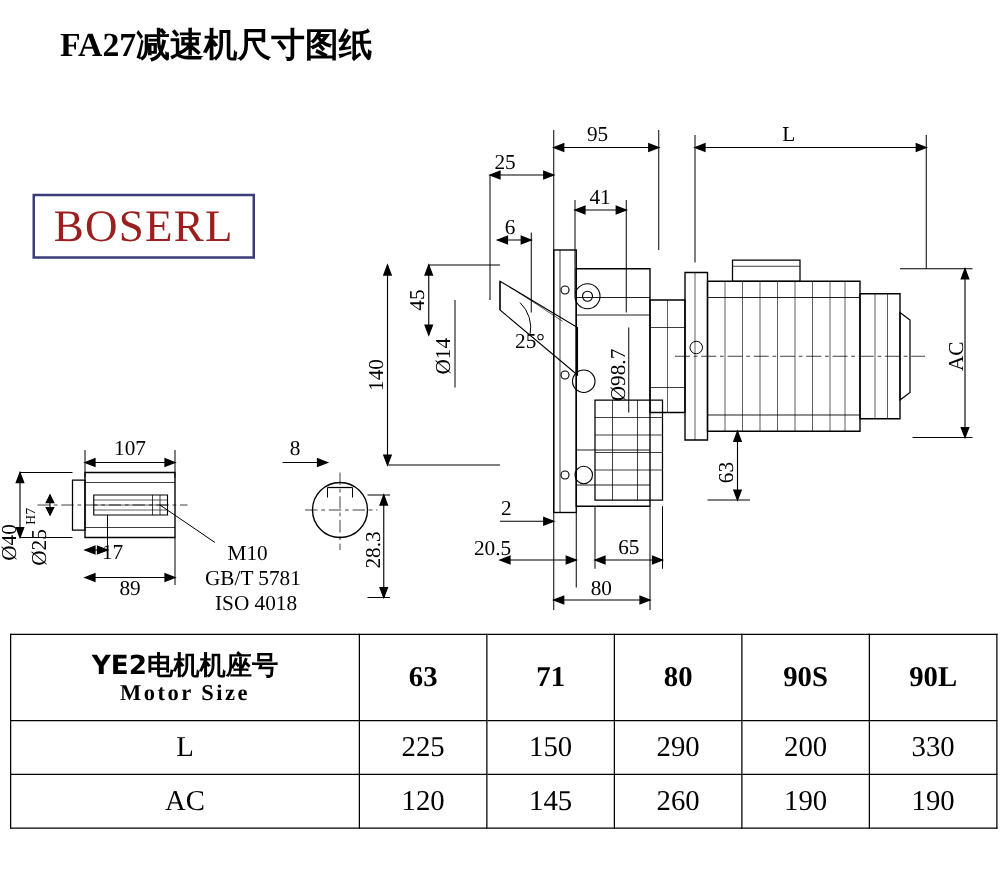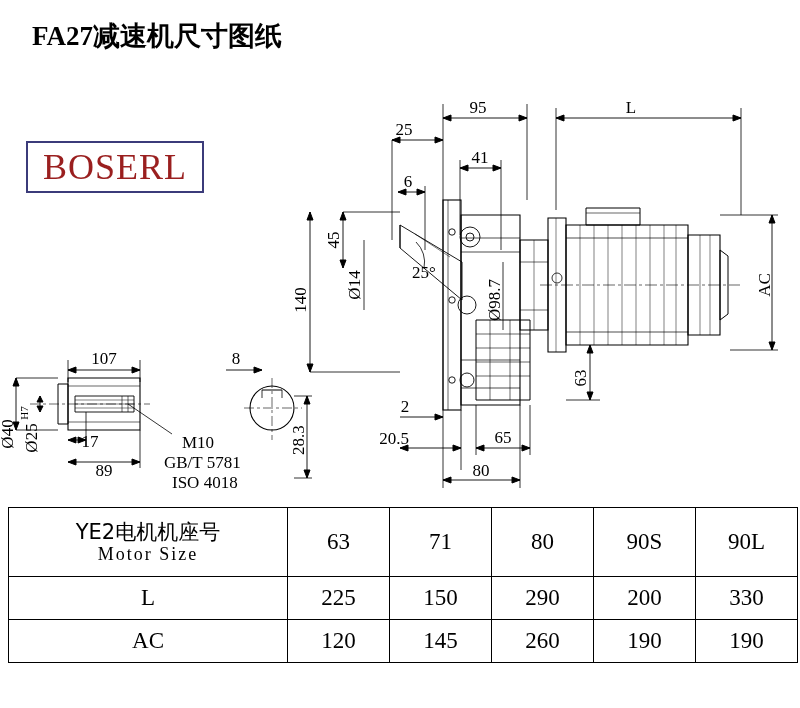--- a/index.html
+++ b/index.html
@@ -15,32 +15,32 @@
     color: #000000;
     overflow: hidden;
   }
   #page {
     position: relative;
     width: 800px;
     height: 708px;
   }
   #title {
     position: absolute;
-    left: 32px;
+    left: 48px;
     top: 18px;
     font-family: "Liberation Serif", serif;
     font-weight: bold;
     font-size: 27px;
     letter-spacing: 0px;
     white-space: nowrap;
   }
   #logo-box {
     position: absolute;
     left: 26px;
-    top: 141px;
+    top: 155px;
     width: 178px;
     height: 52px;
     border: 2px solid #3b3b7a;
     box-sizing: border-box;
     display: flex;
     align-items: center;
     justify-content: center;
   }
   #logo-text {
     font-family: "Liberation Serif", serif;
@@ -75,20 +75,21 @@
     padding: 2px 0;
     height: 38px;
   }
   #spec-table td.head-label {
     font-size: 22px;
     line-height: 1.15;
     padding: 3px 0;
   }
   #spec-table tr.header-row td {
     height: 62px;
+    font-weight: bold;
   }
   #spec-table td.col-first { width: 278px; }
   #spec-table td.col-v { width: 101px; }
   .cn-line {
     font-family: "DejaVu Sans", sans-serif;
     font-size: 21px;
   }
   .mono-line {
     font-family: "Liberation Serif", serif;
     font-size: 18px;

